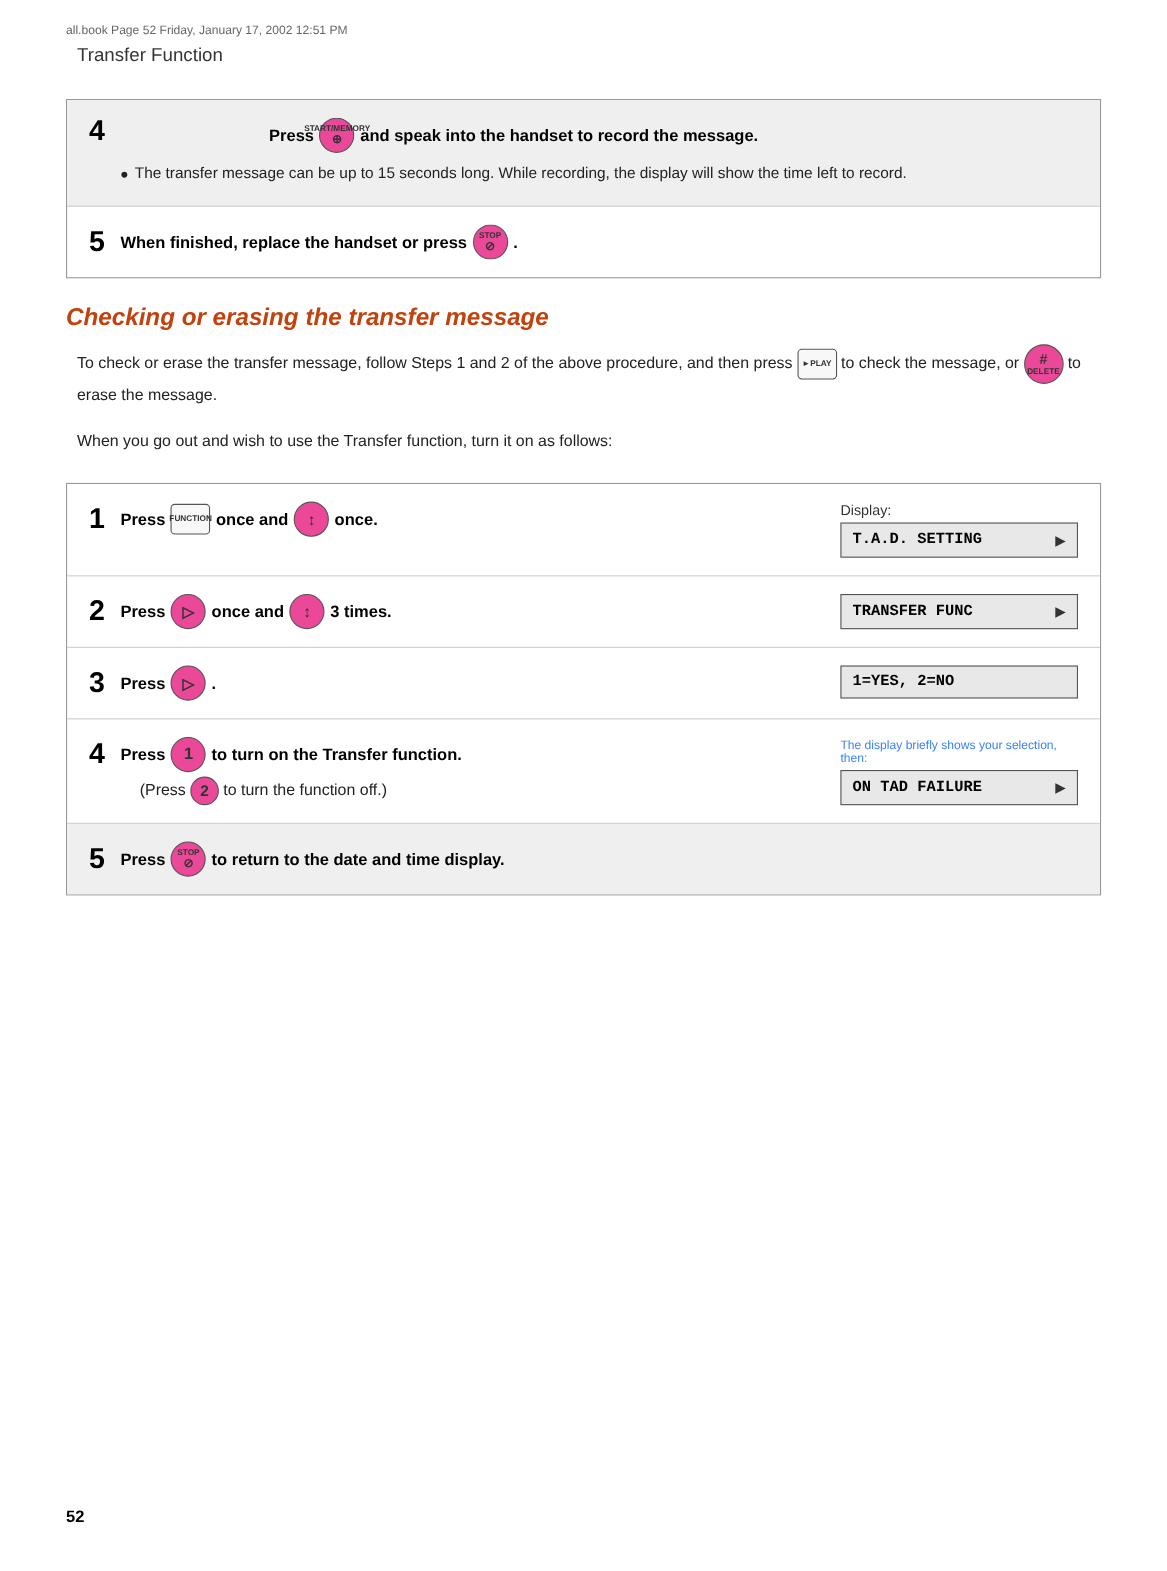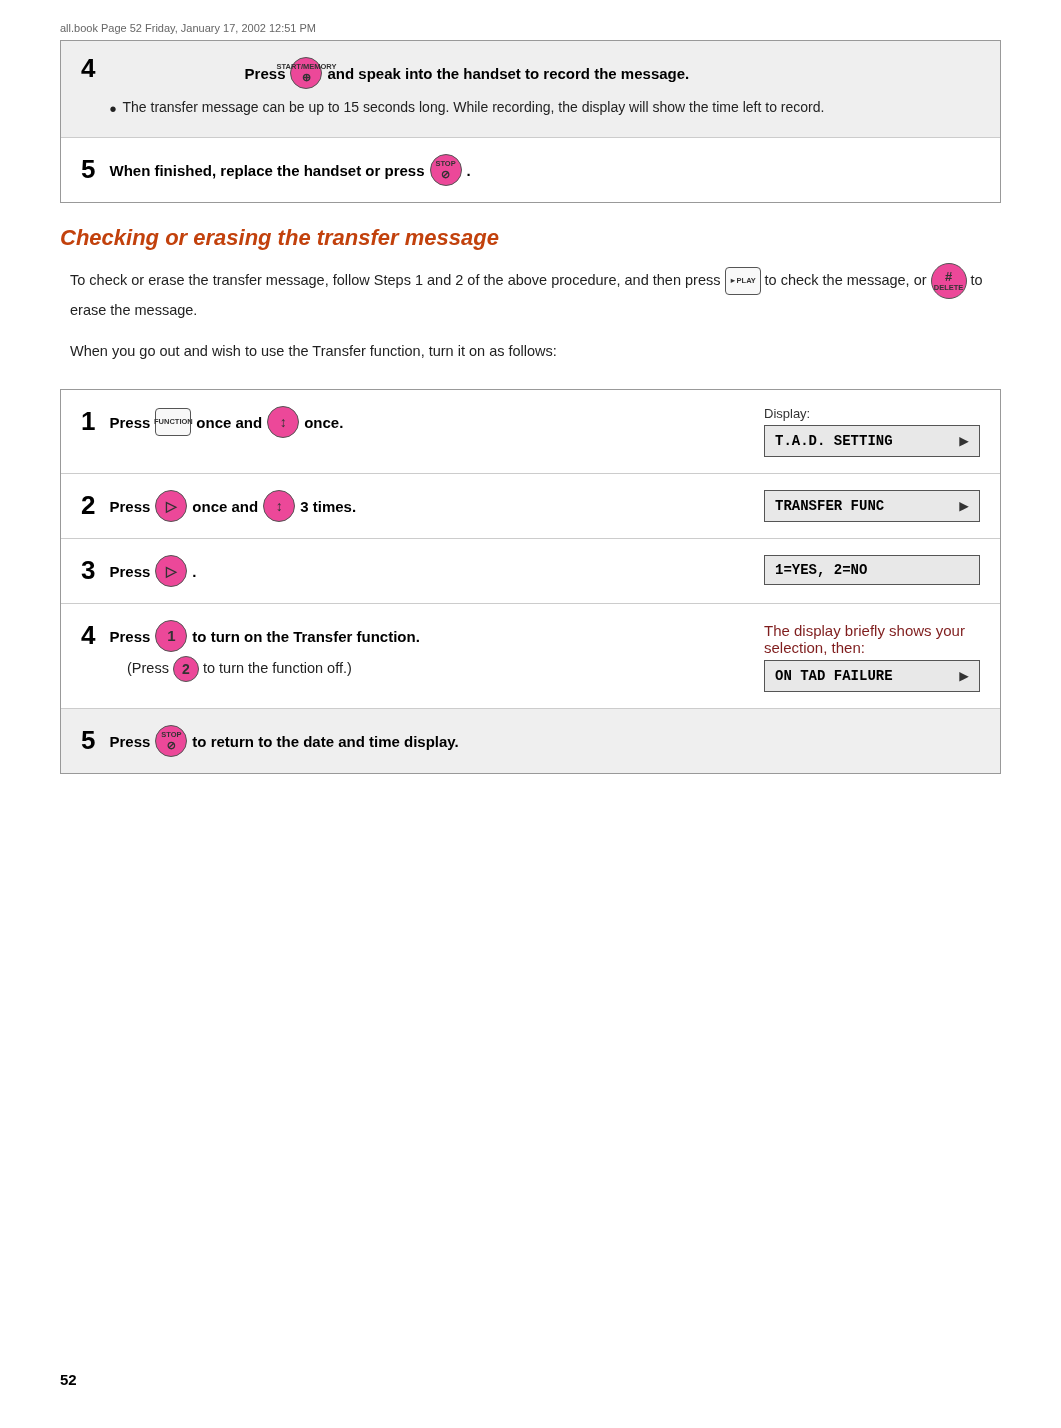--- a/index.html
+++ b/index.html
@@ -218,22 +218,22 @@
 
     .instruction-row:last-child {
       border-bottom: none;
     }
 
     .instruction-row-gray {
       background: #efefef;
     }
 
     .small-note {
-      font-size: 15px;
-      color: #7f1d1d;
+      font-size: 11px;
+      color: #3b82f6;
       margin-top: 2px;
     }
 
     
     .inline-step {
       display: flex;
       align-items: center;
       flex-wrap: wrap;
       gap: 5px;
       font-size: 15px;
@@ -247,20 +247,23 @@
 
 <div class="corner-circle tl"></div>
 <div class="corner-circle tr"></div>
 <div class="corner-circle bl"></div>
 <div class="corner-circle br"></div>
 
 <div class="page-container">
 
   <div class="file-info">all.book  Page 52  Friday, January 17, 2002  12:51 PM</div>
 
+  <div class="page-header">
+    <span class="page-title-text">Transfer Function</span>
+  </div>
 
   <div class="instruction-area">
 
     <div class="instruction-row instruction-row-gray">
       <div style="display:flex; align-items:flex-start;">
         <span class="step-num">4</span>
         <div class="step-content">
           <div class="inline-step">
             <span>Press</span>
             <span class="btn-icon">

